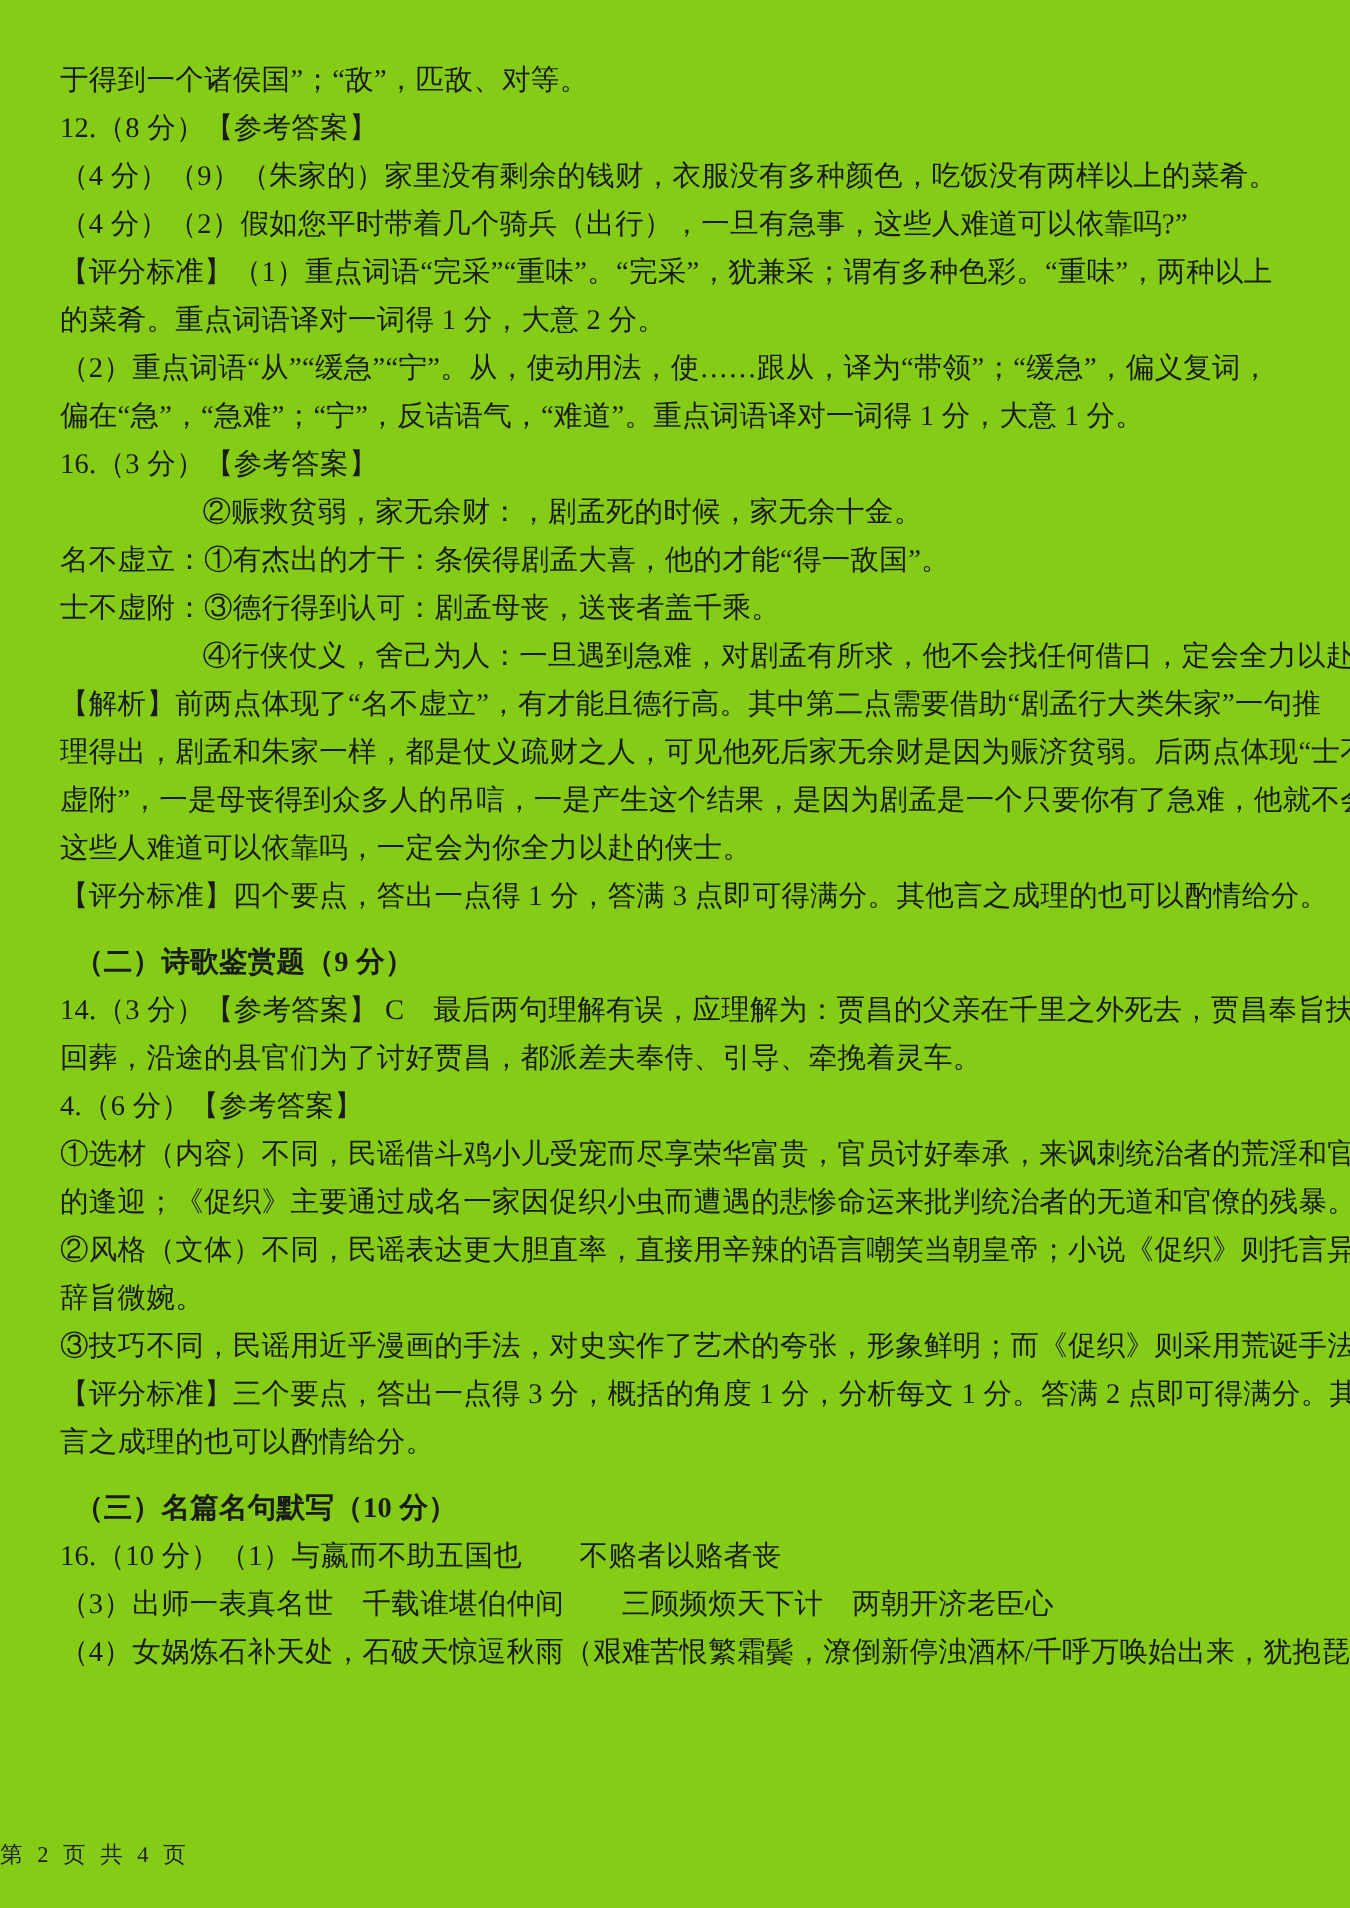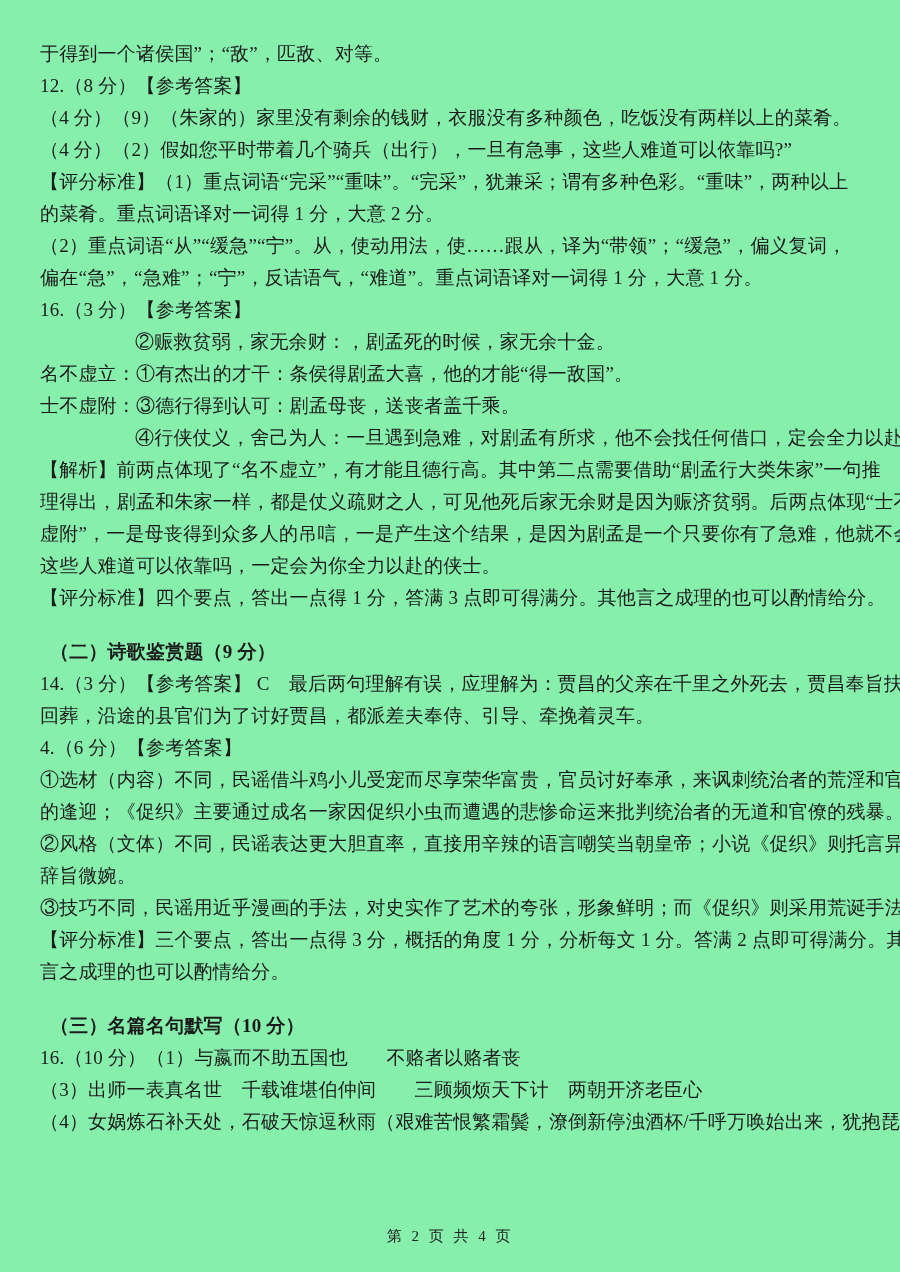--- a/index.html
+++ b/index.html
@@ -4,49 +4,48 @@
 <style>
   html, body {
     margin: 0;
     padding: 0;
     background: #ffffff;
   }
   .page {
     position: relative;
     width: 900px;
     height: 1272px;
-    background: #86efac;
+    background: #84cc16;
     overflow: hidden;
     font-family: "Liberation Serif", "DejaVu Serif", serif;
     color: #1b1b1b;
   }
   .content {
     padding: 38px 34px 0 40px;
   }
   .line {
     height: 32px;
     line-height: 32px;
     font-size: 19px;
     white-space: pre;
     letter-spacing: 0.2px;
   }
   .line.indent {
     padding-left: 95px;
   }
   .line.heading {
     font-weight: bold;
-    margin-top: 22px;
+    margin-top: 12px;
     padding-left: 10px;
   }
   .footer {
     position: absolute;
     left: 0;
     bottom: 26px;
     width: 100%;
-    text-align: center;
     font-size: 15px;
     letter-spacing: 3px;
     color: #222222;
   }
 </style>
 </head>
 <body>
 
 <div class="page">
   <div class="content">

